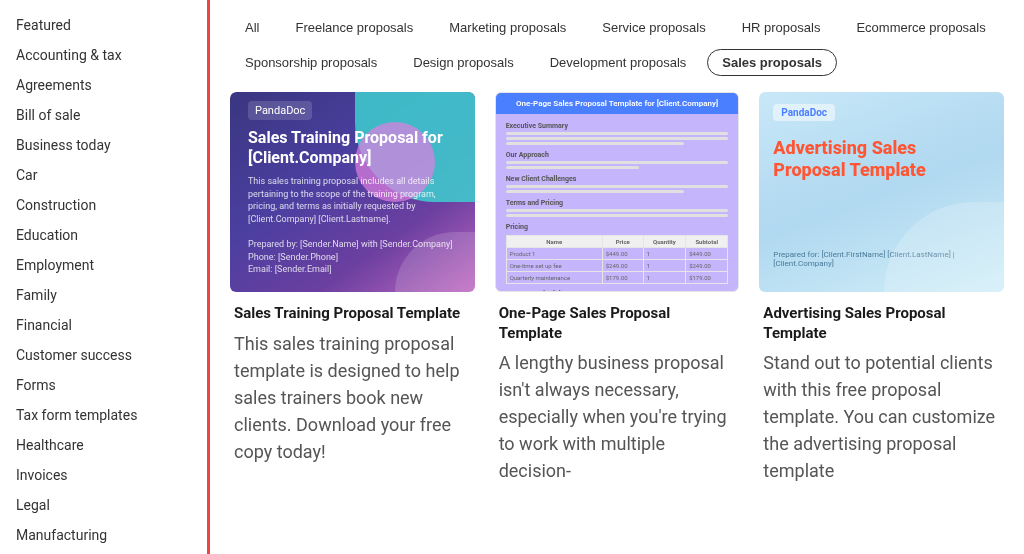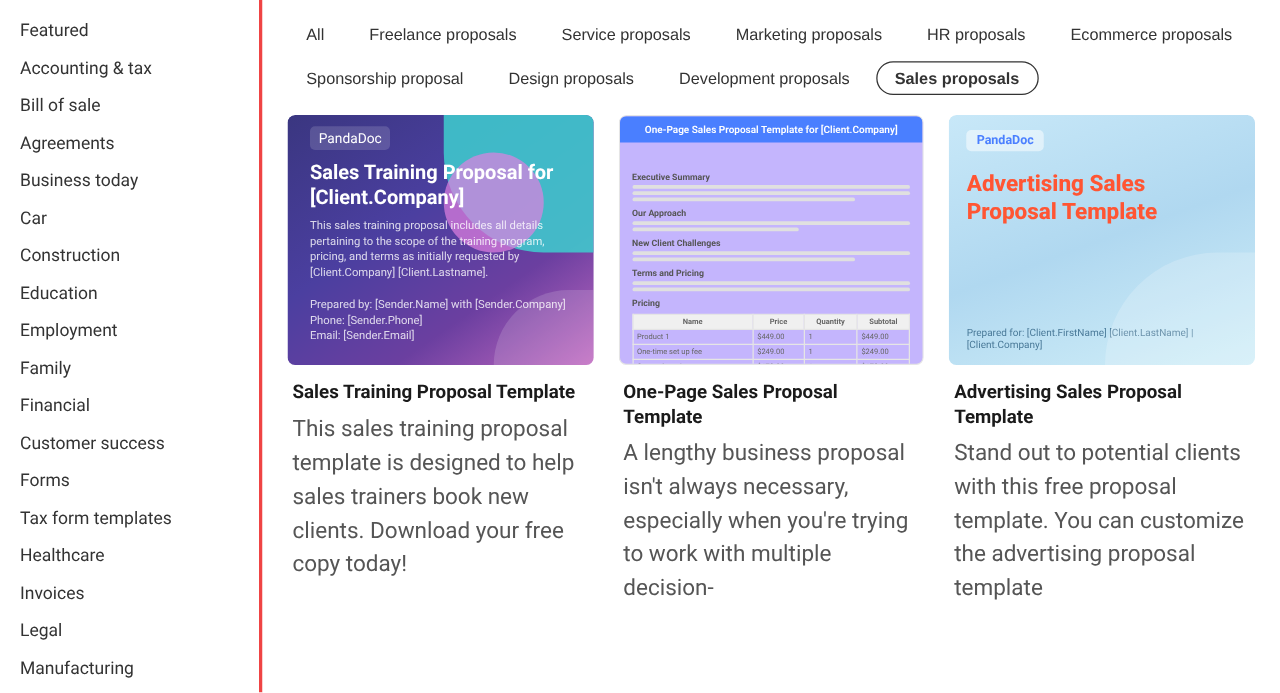--- a/index.html
+++ b/index.html
@@ -149,21 +149,21 @@
     }
     .card-thumb-2 .doc-header {
       background: #4a7fff;
       color: #fff;
       font-size: 8px;
       padding: 6px 10px;
       text-align: center;
       font-weight: 600;
     }
     .card-thumb-2 .doc-body {
-      padding: 24px 10px;
+      padding: 8px 10px;
     }
     .doc-section {
       margin-bottom: 6px;
     }
     .doc-label {
       font-size: 7px;
       font-weight: 700;
       color: #555;
       margin-bottom: 2px;
     }
@@ -207,21 +207,21 @@
     .card-thumb-3 .thumb-title-3 {
       position: absolute;
       top: 45px; left: 14px; right: 14px;
       font-size: 18px;
       font-weight: 800;
       color: #ff5533;
       line-height: 1.2;
     }
     .card-thumb-3 .thumb-sub-3 {
       position: absolute;
-      bottom: 12px; left: 14px; right: 14px;
+      bottom: 24px; left: 14px; right: 14px;
       font-size: 8px;
       color: #4a7a99;
     }
     .card-thumb-3 .wave-shape {
       position: absolute;
       bottom: 0; right: 0;
       width: 120px;
       height: 90px;
       background: rgba(255,255,255,0.2);
       border-radius: 100px 0 0 0;
@@ -244,22 +244,22 @@
       line-height: 1.5;
     }
   </style>
 </head>
 <body>
 
 <nav class="sidebar">
 
 <a class="sidebar-item">Featured</a>
     <a class="sidebar-item">Accounting &amp; tax</a>
+    <a class="sidebar-item">Agreements</a>
     <a class="sidebar-item">Bill of sale</a>
-    <a class="sidebar-item">Agreements</a>
     <a class="sidebar-item">Business today</a>
     <a class="sidebar-item">Car</a>
     <a class="sidebar-item">Construction</a>
     <a class="sidebar-item">Education</a>
     <a class="sidebar-item">Employment</a>
     <a class="sidebar-item">Family</a>
     <a class="sidebar-item">Financial</a>
     <a class="sidebar-item">Customer success</a>
     <a class="sidebar-item">Forms</a>
     <a class="sidebar-item">Tax form templates</a>
@@ -267,28 +267,28 @@
     <a class="sidebar-item">Invoices</a>
     <a class="sidebar-item">Legal</a>
     <a class="sidebar-item">Manufacturing</a>
   </nav>
 
 <main class="main">
   <div class="filter-row">
 
   <button class="filter-tag">All</button>
       <button class="filter-tag">Freelance proposals</button>
+      <button class="filter-tag">Marketing proposals</button>
       <button class="filter-tag">Service proposals</button>
-      <button class="filter-tag">Marketing proposals</button>
       <button class="filter-tag">HR proposals</button>
       <button class="filter-tag">Ecommerce proposals</button>
     </div>
   <div class="filter-row">
 
-  <button class="filter-tag">Sponsorship proposal</button>
+  <button class="filter-tag">Sponsorship proposals</button>
       <button class="filter-tag">Design proposals</button>
       <button class="filter-tag">Development proposals</button>
       <button class="filter-tag active">Sales proposals</button>
     </div>
 
   <div class="cards-grid">
 
     <div class="card">
       <div class="card-thumb card-thumb-1">
         <div class="teal-shape"></div>

